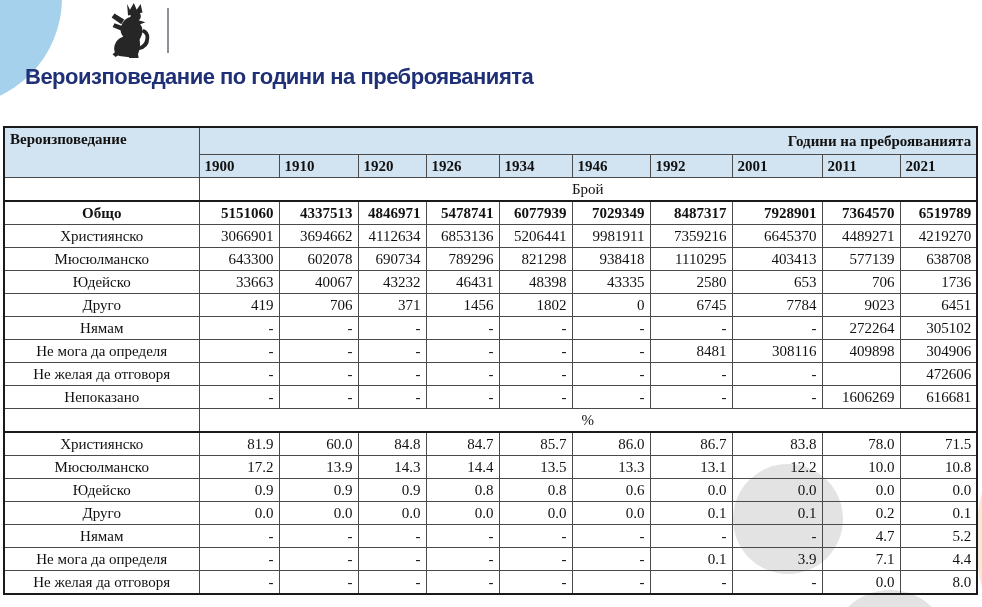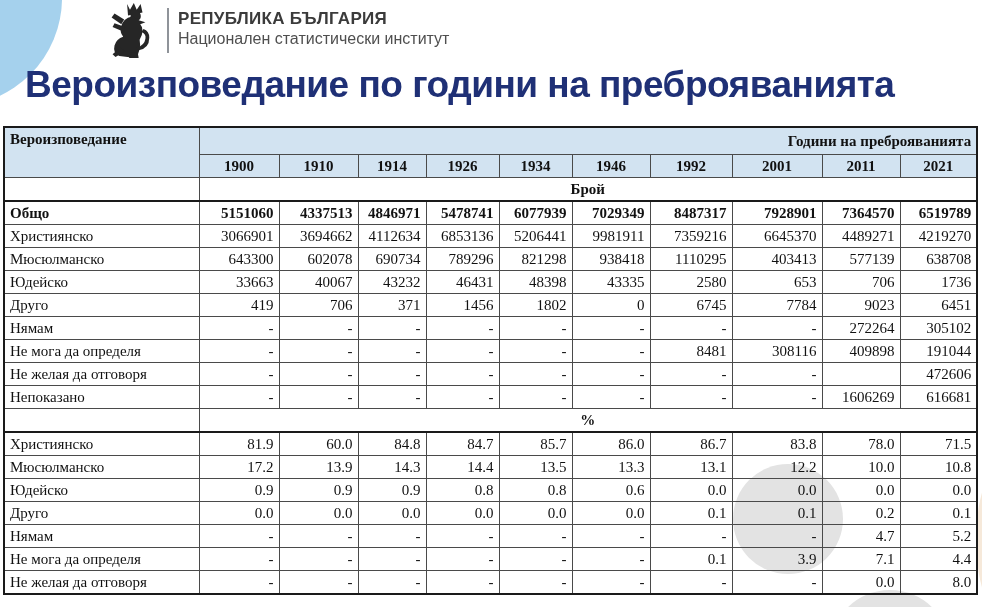--- a/index.html
+++ b/index.html
@@ -27,36 +27,36 @@
 
   
   .topbar{position:absolute;left:0;top:0;width:982px;height:60px;z-index:2;}
   .lion{position:absolute;left:98px;top:2px;width:62px;height:56px;}
   .logo-divider{position:absolute;left:167px;top:8px;width:2px;height:45px;background:#8f9399;}
   .brand{position:absolute;left:178px;top:8px;}
   .brand-country{font-size:17px;font-weight:bold;color:var(--brand-dark);letter-spacing:.3px;line-height:21px;}
   .brand-institute{font-size:16px;color:var(--brand-gray);line-height:20px;}
 
   .page-title{position:absolute;left:25px;top:64px;z-index:2;
-    font-size:37px;font-weight:bold;color:var(--title-color);letter-spacing:-0.5px;}
+    font-size:22px;font-weight:bold;color:var(--title-color);letter-spacing:-0.5px;}
 
   
   table{position:absolute;left:3px;top:126px;width:973px;z-index:2;
     border-collapse:collapse;table-layout:fixed;background:transparent;
     font-family:"Liberation Serif",serif;font-size:15px;color:#111;
     border:2px solid var(--border-dark);}
   th,td{border:1px solid var(--border-mid);padding:1px 5px;height:20px;
     overflow:hidden;white-space:nowrap;line-height:20px;background:transparent;}
   thead th{background:var(--header-bg);font-weight:bold;}
   th.corner{text-align:left;vertical-align:top;height:27px;}
   th.group{text-align:right;height:27px;}
-  th.year{text-align:center;height:20px;}
+  th.year{text-align:left;height:20px;}
   td.num{text-align:right;}
-  td.label-cell{text-align:left;}
-  td.section-label{text-align:center;font-weight:bold;}
+  td.label-cell{text-align:center;}
+  td.section-label{text-align:center;font-weight:normal;}
   tr.section-row td{border-bottom:2px solid var(--border-dark);}
   thead tr:last-child th{border-bottom:1px solid var(--border-mid);}
   tr.bold-row td{font-weight:bold;}
 </style>
 </head>
 <body>
 
 <div class="stage">
 
   <div class="circle circle-topleft"></div>
@@ -73,24 +73,20 @@
           <path d="M34 15 q-9 2 -11 10 q-2 6 2 11 q-7 2 -9 9 q-2 8 5 11 l17 2 q6 -9 4 -19 q6 -10 0 -17 q-2 -6 -8 -7 z"></path>
           <path d="M23 23 l-10 -7 3 -4 10 6 z"></path>
           <path d="M26 31 l-12 -5 2 -4 11 4 z"></path>
           <path d="M22 47 l-8 7 3 3 10 -6 z"></path>
           <path d="M33 52 l-2 6 10 0 -1 -6 z"></path>
           <path d="M41 50 q11 -2 11 -13 q0 -7 -6 -9 l-2 3 q5 2 4 7 q-1 7 -9 9 z"></path>
         </g>
       </svg>
     </span>
     <span class="logo-divider"></span>
-    <div class="brand">
-      <div class="brand-country">РЕПУБЛИКА БЪЛГАРИЯ</div>
-      <div class="brand-institute">Национален статистически институт</div>
-    </div>
   </header>
 
   <h1 class="page-title">Вероизповедание по години на преброяванията</h1>
 
   <table>
     <colgroup id="cols">
         <col style="width: 195px;">
         <col style="width: 80px;">
         <col style="width: 79px;">
         <col style="width: 68px;">
@@ -103,21 +99,21 @@
         <col style="width: 77px;">
       </colgroup>
     <thead>
       <tr>
         <th class="corner" rowspan="2">Вероизповедание</th>
         <th class="group" colspan="10">Години на преброяванията</th>
       </tr>
       <tr id="years-row">
           <th class="year">1900</th>
           <th class="year">1910</th>
-          <th class="year">1914</th>
+          <th class="year">1920</th>
           <th class="year">1926</th>
           <th class="year">1934</th>
           <th class="year">1946</th>
           <th class="year">1992</th>
           <th class="year">2001</th>
           <th class="year">2011</th>
           <th class="year">2021</th>
         </tr>
     </thead>
     <tbody id="table-body">
@@ -207,21 +203,21 @@
           <td class="label-cell">Не мога да определя</td>
           <td class="num">-</td>
           <td class="num">-</td>
           <td class="num">-</td>
           <td class="num">-</td>
           <td class="num">-</td>
           <td class="num">-</td>
           <td class="num">8481</td>
           <td class="num">308116</td>
           <td class="num">409898</td>
-          <td class="num">191044</td>
+          <td class="num">304906</td>
         </tr>
         <tr>
           <td class="label-cell">Не желая да отговоря</td>
           <td class="num">-</td>
           <td class="num">-</td>
           <td class="num">-</td>
           <td class="num">-</td>
           <td class="num">-</td>
           <td class="num">-</td>
           <td class="num">-</td>

